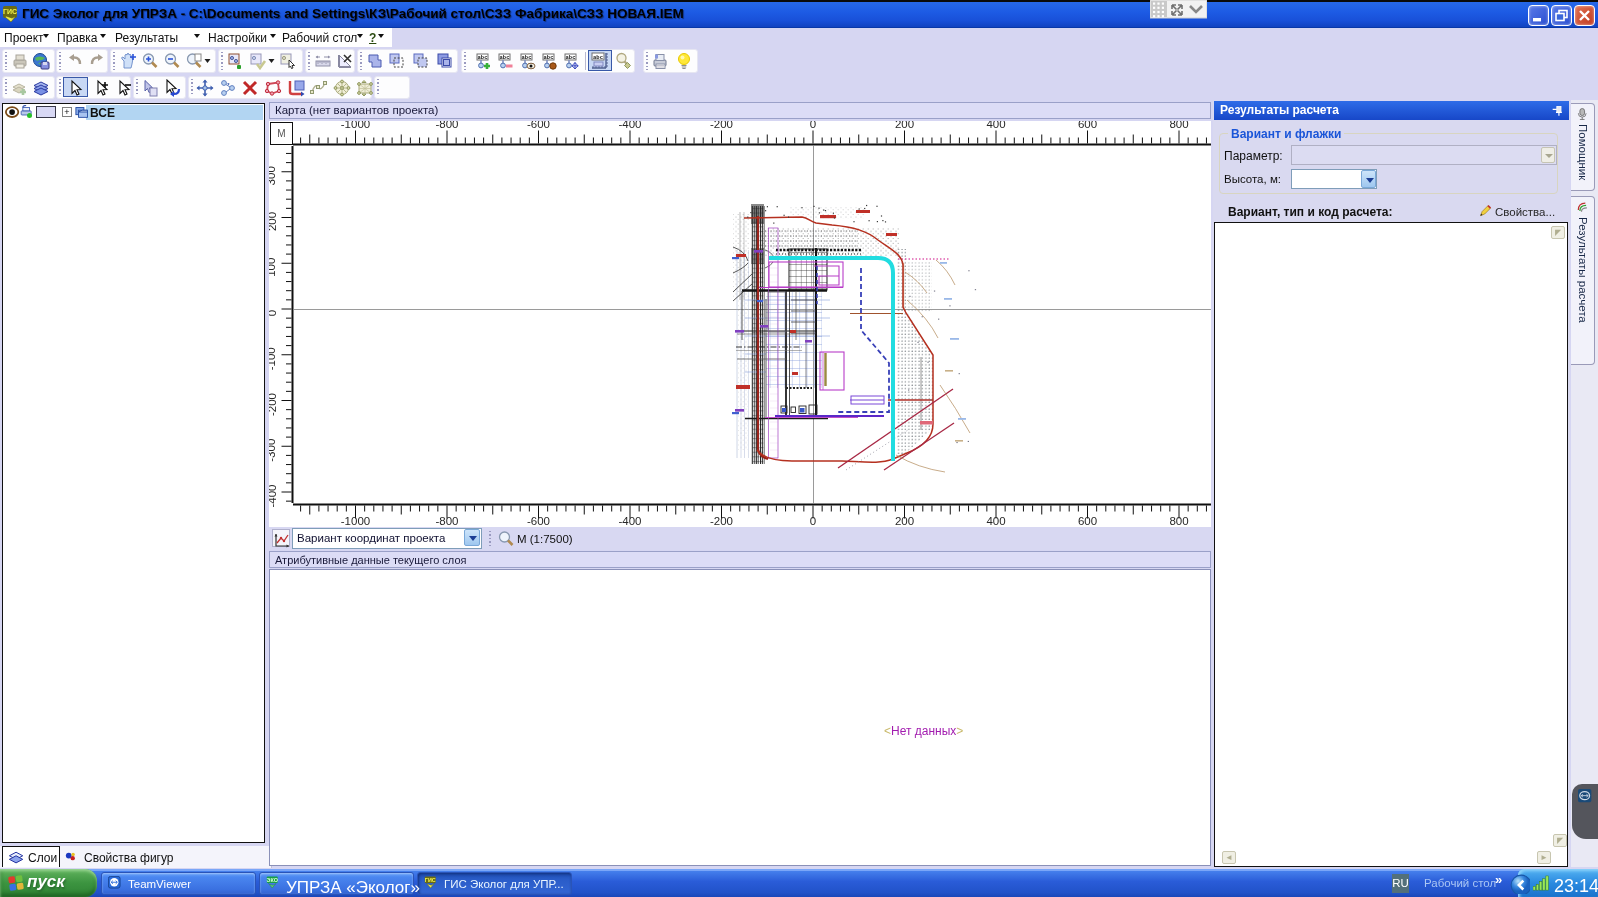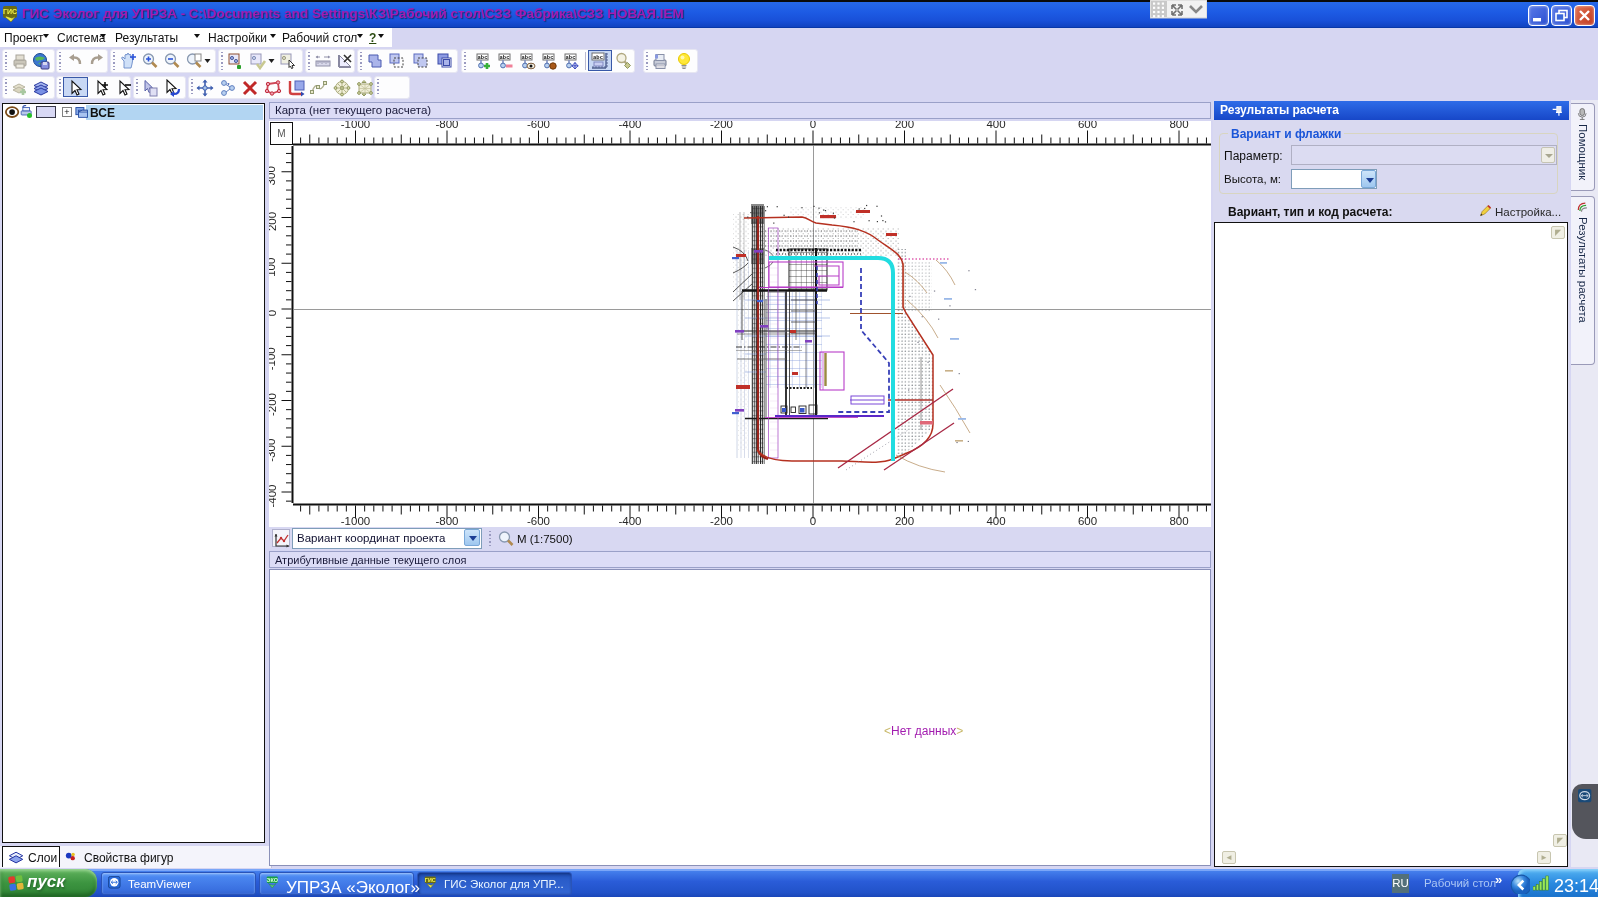--- a/index.html
+++ b/index.html
@@ -5,21 +5,21 @@
 body{background:#d6d6f2;font-family:"Liberation Sans",sans-serif;position:relative}
 .abs{position:absolute}
 </style></head><body>
 <div class="abs" style="left:0;top:0;width:1598px;height:2px;background:#0a0a0a"></div>
 <div class="abs" style="left:0;top:2px;width:1598px;height:26px;background:linear-gradient(#2668e8,#1d5be4 40%,#1850d8 75%,#1143c0);border-bottom:1px solid #0838a8"></div>
 <div class="abs" style="left:3px;top:6px;width:15px;height:17px"><svg width="15" height="17" viewBox="0 0 15 17">
       <rect x="0" y="0" width="14" height="12" rx="2" fill="#6b6b14"></rect>
       <text x="7" y="8" font-size="7" font-weight="bold" fill="#f4f44c" text-anchor="middle" font-family="Liberation Sans">ГИС</text>
       <path d="M2 11 L8 16 L13 10 L9 12 L3 10 Z" fill="#e8e84a" stroke="#55550f" stroke-width="0.6"></path>
     </svg></div>
-<div class="abs" style="left:22px;top:6px;width:1120px;height:18px;color:#a21caf;font-size:13.5px;font-weight:bold;white-space:nowrap;text-shadow:1px 1px 1px #10307a">ГИС Эколог для УПРЗА - C:\Documents and Settings\КЗ\Рабочий стол\СЗЗ Фабрика\СЗЗ НОВАЯ.IEM</div>
+<div class="abs" style="left:22px;top:6px;width:1120px;height:18px;color:#000000;font-size:13.5px;font-weight:bold;white-space:nowrap;text-shadow:1px 1px 1px #10307a">ГИС Эколог для УПРЗА - C:\Documents and Settings\КЗ\Рабочий стол\СЗЗ Фабрика\СЗЗ НОВАЯ.IEM</div>
 <div class="abs" style="left:1150px;top:0;width:57px;height:19px"><svg width="57" height="19" viewBox="0 0 57 19">
       <rect x="0" y="0" width="57" height="18" fill="#f2f2f2" stroke="#cfcfcf" stroke-width="1"></rect>
       <rect x="1" y="1" width="16" height="16" fill="#c9c9c9"></rect>
       <rect x="3" y="2.5" width="2.2" height="2.2" fill="#fff"></rect>
       <rect x="3" y="6.7" width="2.2" height="2.2" fill="#fff"></rect>
       <rect x="3" y="10.9" width="2.2" height="2.2" fill="#fff"></rect>
       <rect x="3" y="15.1" width="2.2" height="2.2" fill="#fff"></rect>
       <rect x="7.4" y="2.5" width="2.2" height="2.2" fill="#fff"></rect>
       <rect x="7.4" y="6.7" width="2.2" height="2.2" fill="#fff"></rect>
       <rect x="7.4" y="10.9" width="2.2" height="2.2" fill="#fff"></rect>
@@ -42,21 +42,21 @@
 <div class="abs" style="left:1551px;top:5px;width:21px;height:21px;background:linear-gradient(135deg,#5a7ae8,#2a4ed0);border:1px solid #fff;border-radius:4px;box-shadow:inset 0 0 3px rgba(255,255,255,.6)"><svg width="19" height="19">
       <rect x="7" y="4.5" width="8" height="7" fill="none" stroke="#fff" stroke-width="1.6"></rect>
       <rect x="4" y="7.5" width="8" height="7" fill="#3a66d8" stroke="#fff" stroke-width="1.6"></rect>
     </svg></div>
 <div class="abs" style="left:1574px;top:5px;width:21px;height:21px;background:linear-gradient(135deg,#e07050,#c03a20);border:1px solid #fff;border-radius:4px;box-shadow:inset 0 0 3px rgba(255,255,255,.6)"><svg width="19" height="19">
       <path d="M5 5 L14 14 M14 5 L5 14" stroke="#fff" stroke-width="2.4"></path>
     </svg></div>
 <div class="abs" style="left:0;top:28px;width:392px;height:19px;background:#fff"></div>
 <div class="abs" style="left:4px;top:31px;font-size:12px;color:#101010;white-space:nowrap">Проект</div>
 <div class="abs" style="left:43px;top:34px;width:0;height:0;border-left:3.5px solid transparent;border-right:3.5px solid transparent;border-top:4px solid #101010"></div>
-<div class="abs" style="left:57px;top:31px;font-size:12px;color:#101010;white-space:nowrap">Система</div>
+<div class="abs" style="left:57px;top:31px;font-size:12px;color:#101010;white-space:nowrap">Правка</div>
 <div class="abs" style="left:100px;top:34px;width:0;height:0;border-left:3.5px solid transparent;border-right:3.5px solid transparent;border-top:4px solid #101010"></div>
 <div class="abs" style="left:115px;top:31px;font-size:12px;color:#101010;white-space:nowrap">Результаты</div>
 <div class="abs" style="left:194px;top:34px;width:0;height:0;border-left:3.5px solid transparent;border-right:3.5px solid transparent;border-top:4px solid #101010"></div>
 <div class="abs" style="left:208px;top:31px;font-size:12px;color:#101010;white-space:nowrap">Настройки</div>
 <div class="abs" style="left:270px;top:34px;width:0;height:0;border-left:3.5px solid transparent;border-right:3.5px solid transparent;border-top:4px solid #101010"></div>
 <div class="abs" style="left:282px;top:31px;font-size:12px;color:#101010;white-space:nowrap">Рабочий стол</div>
 <div class="abs" style="left:357px;top:34px;width:0;height:0;border-left:3.5px solid transparent;border-right:3.5px solid transparent;border-top:4px solid #101010"></div>
 <div class="abs" style="left:369px;top:31px;font-size:12px;color:#2a4a10;text-decoration:underline;font-weight:bold">?</div>
 <div class="abs" style="left:378px;top:34px;width:0;height:0;border-left:3.5px solid transparent;border-right:3.5px solid transparent;border-top:4px solid #101010"></div>
 <div class="abs" style="left:2px;top:49px;width:53px;height:24px;background:#fdfdfe;border:1px solid #e6e6f2;border-radius:3px"></div>
@@ -352,21 +352,21 @@
       <path d="M1 6.5 l7.5 -4 l7.5 4 l-7.5 4Z" fill="#e8eefc" stroke="#2030a0" stroke-width="1.1"></path>
       <path d="M1 10.5 l7.5 -4 l7.5 4 l-7.5 4Z" fill="#8ca4ec" stroke="#2030a0" stroke-width="1.1"></path>
     </svg></div>
 <div class="abs" style="left:28px;top:851px;font-size:12px;color:#101010">Слои</div>
 <div class="abs" style="left:65px;top:851px;width:13px;height:12px"><svg width="14" height="13" viewBox="0 0 18 18">
       <circle cx="4.5" cy="5" r="4" fill="#1a38c0"></circle>
       <circle cx="10.5" cy="3.5" r="2.4" fill="#e8c020"></circle>
       <circle cx="10" cy="8.5" r="3" fill="#c82020"></circle>
     </svg></div>
 <div class="abs" style="left:84px;top:851px;font-size:12px;color:#101010">Свойства фигур</div>
-<div class="abs" style="left:269px;top:102px;width:942px;height:17px;background:#dcdcf6;border:1px solid #9aa0c8;font-size:11.5px;color:#181838;padding:1px 0 0 5px">Карта (нет текущего расчета)</div>
+<div class="abs" style="left:269px;top:102px;width:942px;height:17px;background:#dcdcf6;border:1px solid #9aa0c8;font-size:11.5px;color:#181838;padding:1px 0 0 5px">Карта (нет вариантов проекта)</div>
 <div class="abs" style="left:269px;top:121px;width:942px;height:406px;background:#fff"></div>
 <div class="abs" style="left:270px;top:122px;width:23px;height:23px;background:#fff;border:1.6px solid #101010;font-size:10px;color:#555;text-align:center;padding-top:5px">М</div>
 <svg width="942" height="406" viewBox="269 121 942 406" style="position:absolute;left:269px;top:121px">
     <g stroke="#101010" stroke-width="1">
       <line x1="293" y1="144.5" x2="1211" y2="144.5" stroke-width="2"></line>
       <line x1="300.60" y1="143.50" x2="300.60" y2="137.50"></line>
       <line x1="309.75" y1="143.50" x2="309.75" y2="134.50"></line>
       <line x1="318.90" y1="143.50" x2="318.90" y2="137.50"></line>
       <line x1="328.05" y1="143.50" x2="328.05" y2="137.50"></line>
       <line x1="337.20" y1="143.50" x2="337.20" y2="137.50"></line>
@@ -885,21 +885,21 @@
 <div class="abs" style="left:1291px;top:169px;width:86px;height:20px;background:#fff;border:1px solid #7f9db9"></div>
 <div class="abs" style="left:1361px;top:170px;width:15px;height:18px;background:linear-gradient(#cde4fa,#9ec7ef);border:1px solid #7aa8d8;border-radius:2px">
     <div class="abs" style="left:3.5px;top:7px;width:0;height:0;border-left:4px solid transparent;border-right:4px solid transparent;border-top:5px solid #1c3e94"></div>
   </div>
 <div class="abs" style="left:1228px;top:205px;font-size:12px;font-weight:bold;color:#101010">Вариант, тип и код расчета:</div>
 <div class="abs" style="left:1478px;top:204px;width:15px;height:15px"><svg width="15" height="15" viewBox="0 0 18 18">
       <path d="M3 14 L5 9 L12 2 L15 5 L8 12 Z" fill="#f0d040" stroke="#a07818" stroke-width="0.8"></path>
       <path d="M12 2 L15 5" stroke="#c03030" stroke-width="2"></path>
       <path d="M3 14 L5.5 13.2 L3.8 11.5Z" fill="#303030"></path>
     </svg></div>
-<div class="abs" style="left:1495px;top:206px;font-size:11.5px;color:#282828">Настройка...</div>
+<div class="abs" style="left:1495px;top:206px;font-size:11.5px;color:#282828">Свойства...</div>
 <div class="abs" style="left:1214px;top:222px;width:354px;height:645px;background:#fff;border:1.4px solid #101010"></div>
 <div class="abs" style="left:1551px;top:226px;width:14px;height:13px;background:#f0efe4;border:1px solid #c8c6b0;border-radius:2px;font-size:8px;color:#b0ae90;text-align:center;line-height:12px">◤</div>
 <div class="abs" style="left:1553px;top:834px;width:14px;height:13px;background:#f0efe4;border:1px solid #c8c6b0;border-radius:2px;font-size:8px;color:#b0ae90;text-align:center;line-height:12px">◤</div>
 <div class="abs" style="left:1222px;top:851px;width:14px;height:13px;background:#f0efe4;border:1px solid #c8c6b0;border-radius:2px;font-size:8px;color:#b0ae90;text-align:center;line-height:12px">◄</div>
 <div class="abs" style="left:1537px;top:851px;width:14px;height:13px;background:#f0efe4;border:1px solid #c8c6b0;border-radius:2px;font-size:8px;color:#b0ae90;text-align:center;line-height:12px">►</div>
 <div class="abs" style="left:1571px;top:100px;width:27px;height:767px;background:#e9e9f4"></div>
 <div class="abs" style="left:1571px;top:103px;width:24px;height:88px;background:#f2f2fa;border:1px solid #9a9ab8;border-left:none;border-radius:0 4px 4px 0"></div>
 <div class="abs" style="left:1571px;top:196px;width:24px;height:169px;background:#f2f2fa;border:1px solid #9a9ab8;border-left:none;border-radius:0 4px 4px 0"></div>
 <div class="abs" style="left:1576px;top:107px;width:14px;height:14px"><svg width="14" height="14" viewBox="0 0 18 18">
       <rect x="5" y="2" width="6" height="9" rx="3" fill="#b8b8b8" stroke="#606060"></rect>

